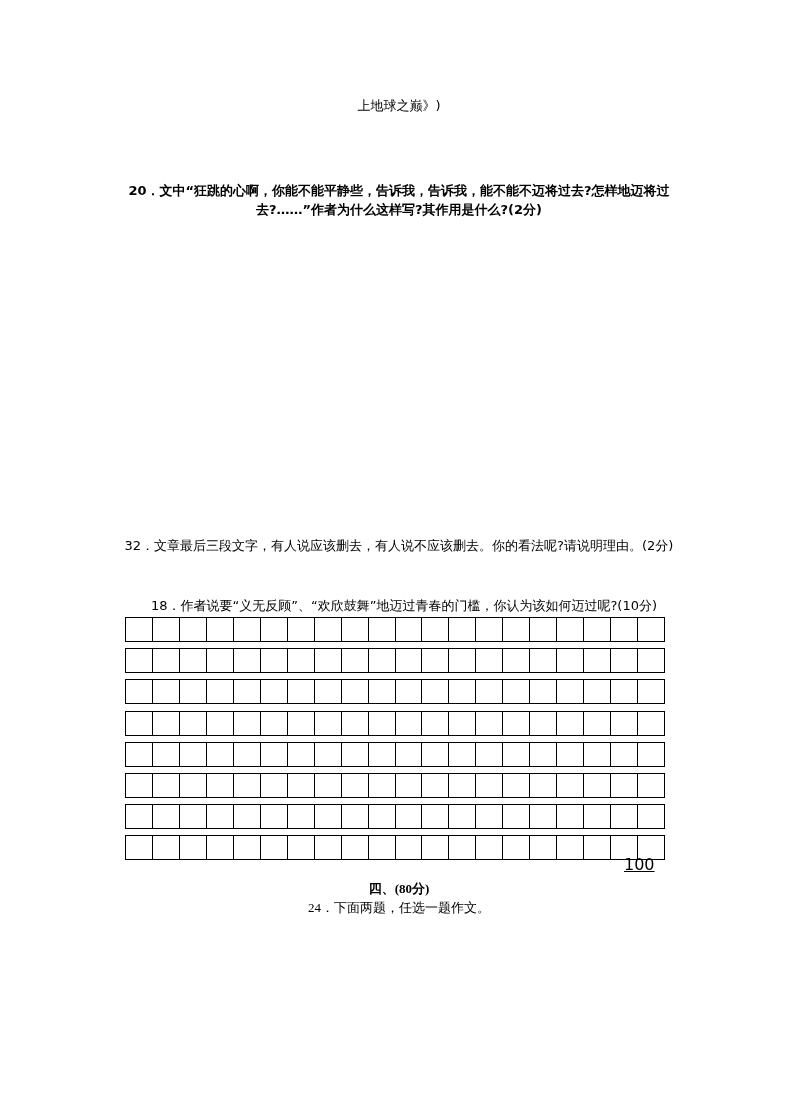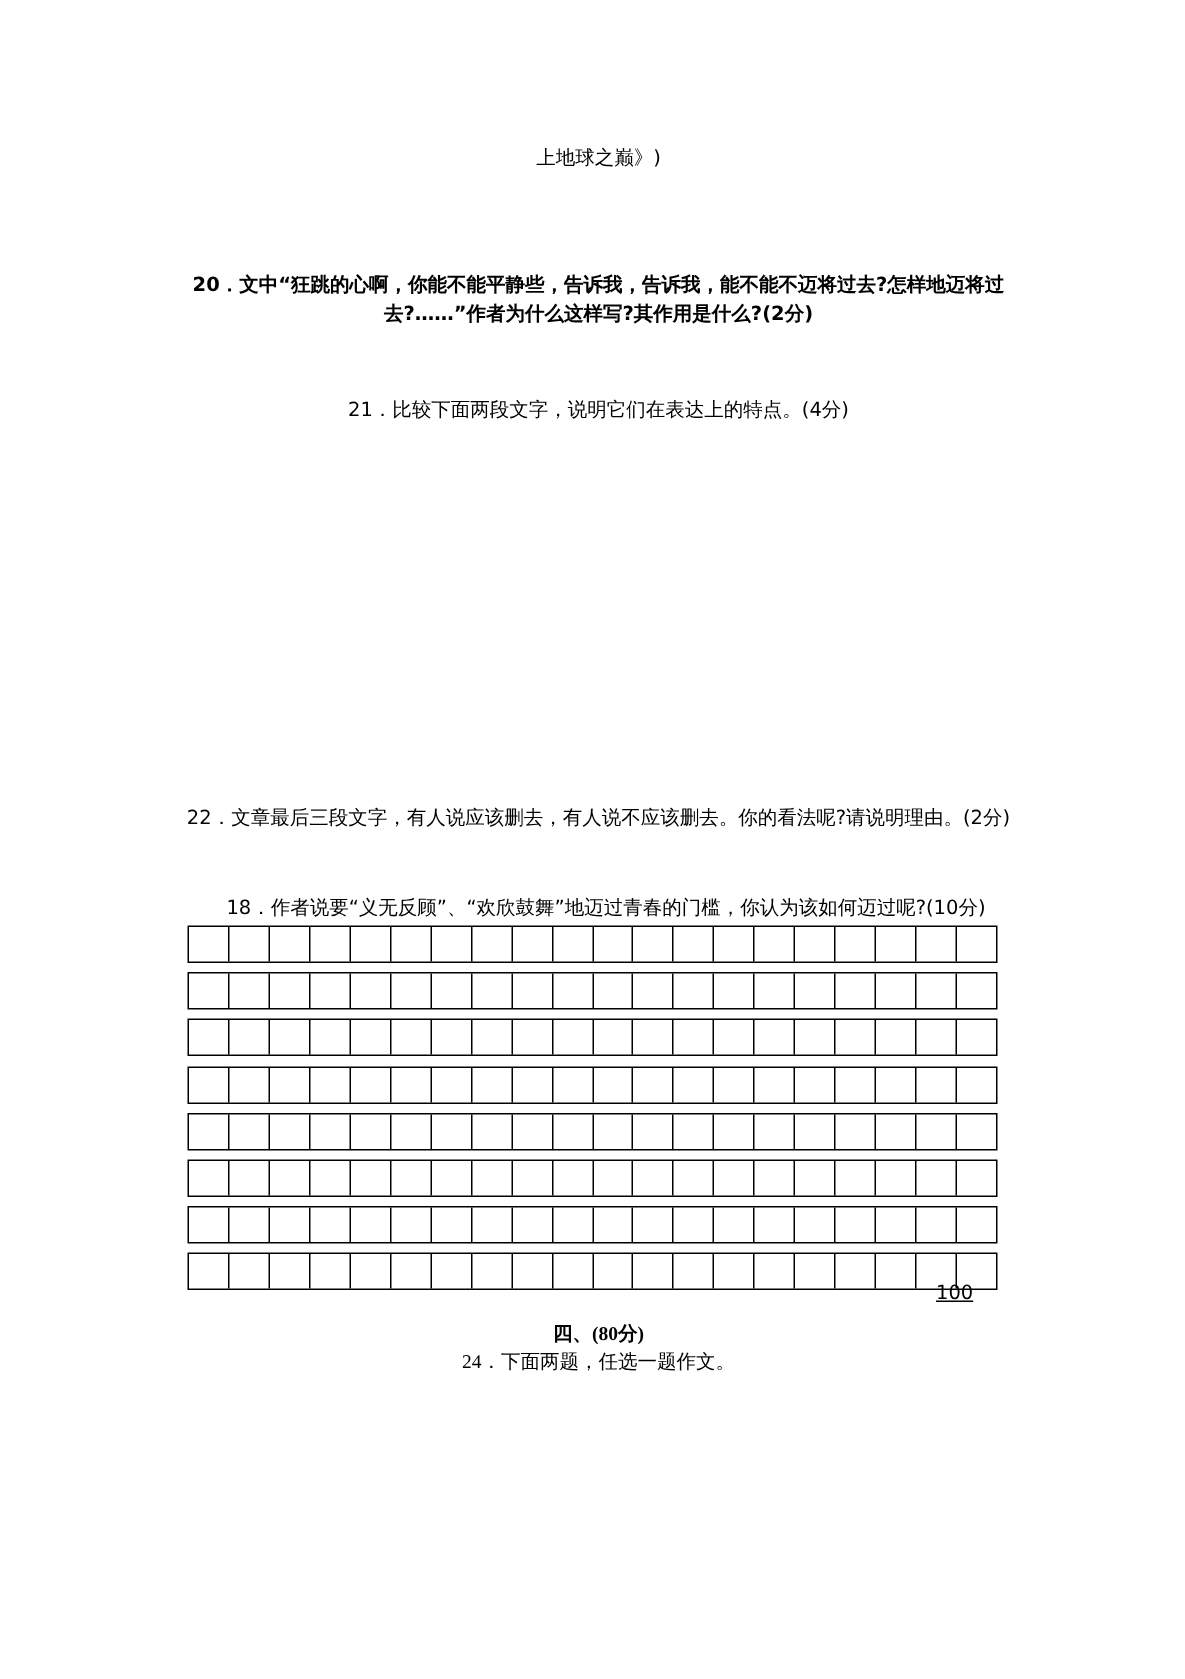--- a/index.html
+++ b/index.html
@@ -5,40 +5,39 @@
   html, body { margin: 0; padding: 0; background: #ffffff; }
   body { width: 790px; height: 1119px; position: relative; overflow: hidden;
          font-family: "DejaVu Sans", "Liberation Sans", sans-serif; color: #000; }
   .t { position: absolute; left: 119px; width: 560px; font-size: 13px; line-height: 19px; white-space: normal; }
   .p { margin: 0; text-align: center; }
   .ind { text-indent: 2em; }
   .grid { position: absolute; left: 125px; width: 540px; }
   .grow { position: absolute; left: 0; width: 540px; height: 25px; display: flex; border: 1.3px solid #000; box-sizing: border-box; }
   .cell { flex: 1; border-right: 1.3px solid #000; box-sizing: border-box; }
   .cell:last-child { border-right: none; }
-  .wc { position: absolute; left: 624px; top: 855px; font-size: 13px; text-decoration: underline; }
+  .wc { position: absolute; left: 624px; top: 855px; font-size: 16px; text-decoration: underline; }
   .bold { font-weight: bold; }
 </style>
 </head>
 <body>
 
 <div class="t" style="top:96px;">
   <p class="p">上地球之巅》)</p>
 </div>
 
 <div class="t" style="top:181px;font-weight:bold;">
   <p class="p">20．文中“狂跳的心啊，你能不能平静些，告诉我，告诉我，能不能不迈将过去?怎样地迈将过去?……”作者为什么这样写?其作用是什么?(2分)</p>
 </div>
 
 <div class="t" style="top:264px;">
-  <p class="p">21．比较下面两段文字，说明它们在表达上的特点。(4分)</p>
 </div>
 
 <div class="t" style="top:536px;">
-  <p class="p">22．文章最后三段文字，有人说应该删去，有人说不应该删去。你的看法呢?请说明理由。(2分)</p>
+  <p class="p">32．文章最后三段文字，有人说应该删去，有人说不应该删去。你的看法呢?请说明理由。(2分)</p>
 </div>
 
 <div class="t" style="top:596px; width:570px;">
   <p class="p">18．作者说要“义无反顾”、“欢欣鼓舞”地迈过青春的门槛，你认为该如何迈过呢?(10分)</p>
 </div>
 
 <div class="grid" id="answer-grid" style="top:617px;">
     <div class="grow" style="top: 0px;">
       <div class="cell"></div>
       <div class="cell"></div>

